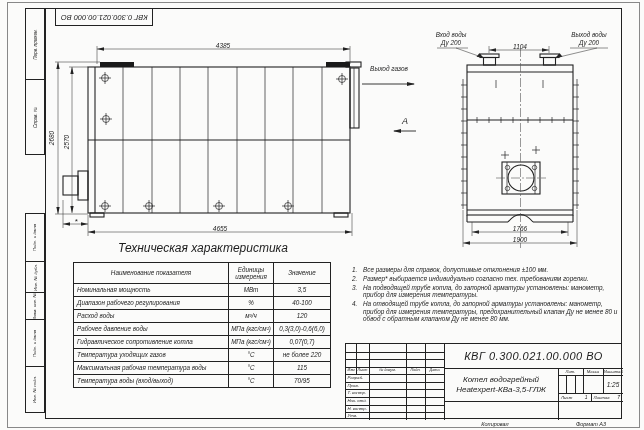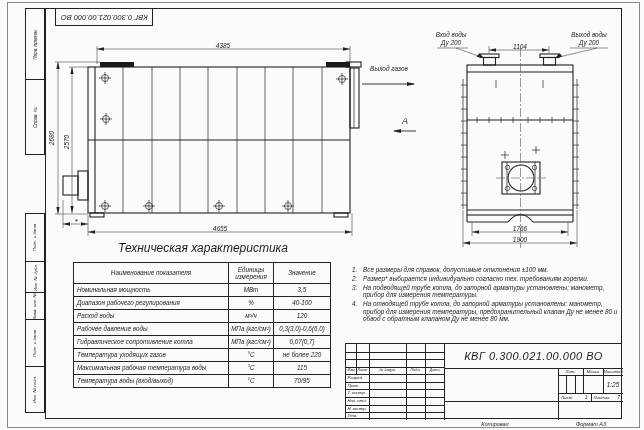--- a/index.html
+++ b/index.html
@@ -329,20 +329,24 @@
 
     <div class="abs" style="left:1.5px;top:31px;width:22px;font-size:4.3px;">Разраб.</div>
     <div class="abs" style="left:1.5px;top:38.7px;width:22px;font-size:4.3px;">Пров.</div>
     <div class="abs" style="left:1.5px;top:46.3px;width:22px;font-size:4.3px;">Т. контр.</div>
     <div class="abs" style="left:1.5px;top:54px;width:22px;font-size:4.3px;">Нач. отд.</div>
     <div class="abs" style="left:1.5px;top:61.7px;width:22px;font-size:4.3px;">Н. контр.</div>
     <div class="abs" style="left:1.5px;top:69.3px;width:22px;font-size:4.3px;">Утв.</div>
 
     <div class="abs ctr" style="left:98px;top:0;width:179px;height:24px;font-size:11px;letter-spacing:0.5px;">КВГ 0.300.021.00.000 ВО</div>
 
+    <div class="abs ctr" style="left:98px;top:24px;width:114px;height:33px;flex-direction:column;font-size:8px;line-height:10px;">
+      <span>Котел водогрейный</span>
+      <span>Heatexpert-КВа-3,5-ГЛЖ</span>
+    </div>
 
     <div class="abs ctr" style="left:212px;top:24px;width:25px;height:7px;font-size:4.2px;">Лит.</div>
     <div class="abs ctr" style="left:237px;top:24px;width:20px;height:7px;font-size:4.2px;">Масса</div>
     <div class="abs ctr" style="left:257px;top:24px;width:20px;height:7px;font-size:4.2px;">Масштаб</div>
     <div class="abs ctr" style="left:257px;top:31px;width:20px;height:18px;font-size:6.5px;">1:25</div>
 
     <div class="abs" style="left:212px;top:49px;width:32.5px;height:8px;display:flex;align-items:center;justify-content:space-between;padding:0 3px;box-sizing:border-box;">
       <span style="font-size:4.4px;">Лист</span>
       <span style="font-size:5px;">1</span>
     </div>

